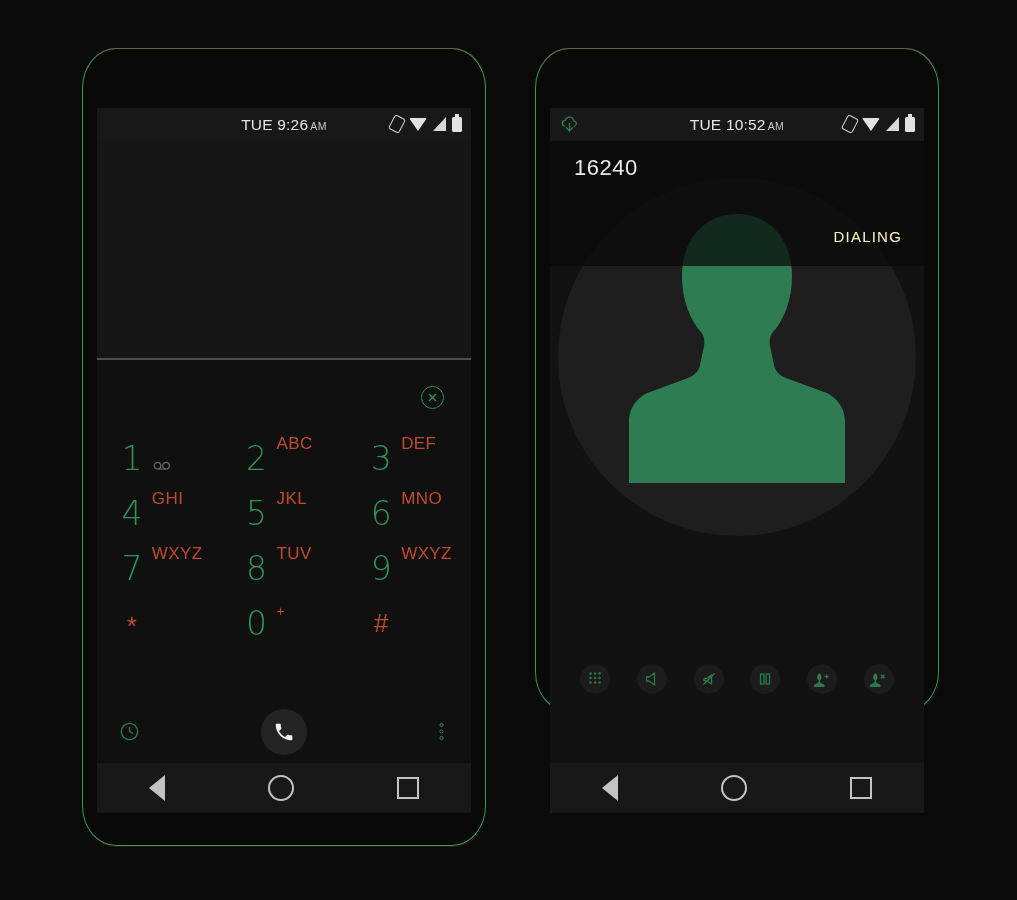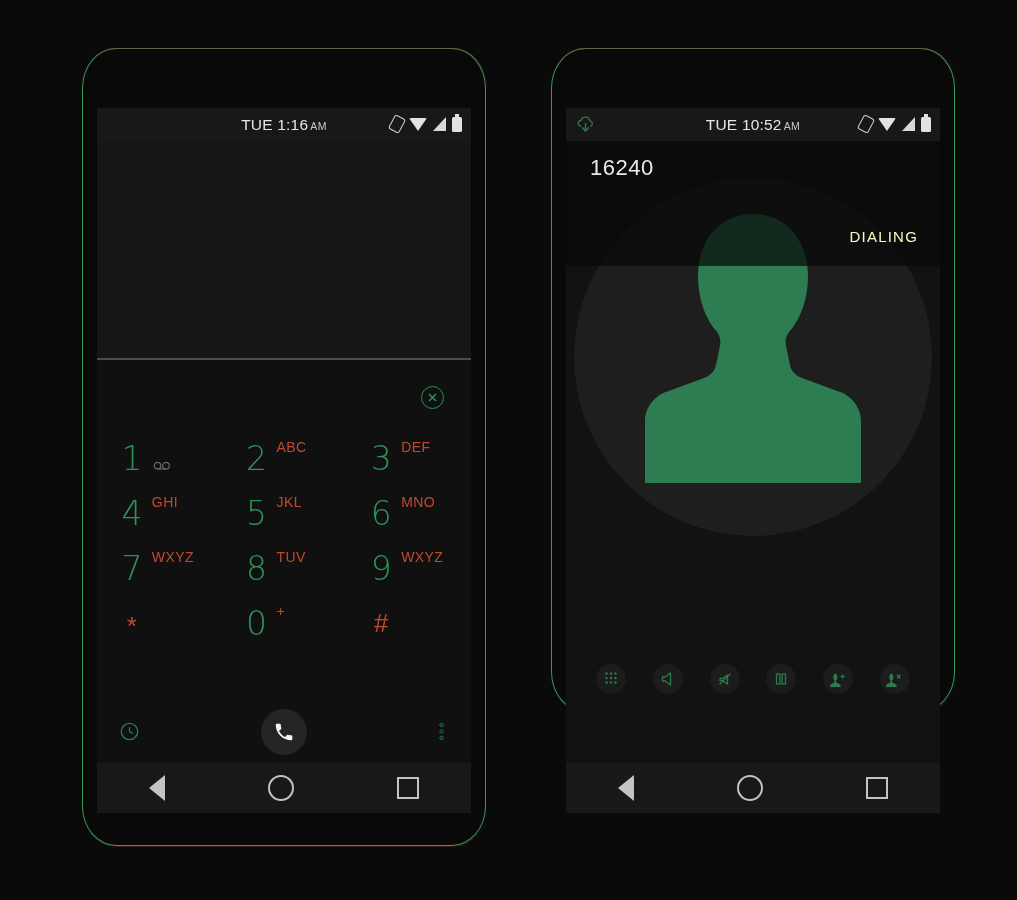--- a/index.html
+++ b/index.html
@@ -81,21 +81,21 @@
   .keypad{position:absolute;left:0;top:70px;width:100%;}
   .krow{display:flex;height:55px;}
   .key{flex:1;position:relative;}
   .kdigit{
     position:absolute;left:28%;top:50%;transform:translate(-50%,-50%);
     color:#2f9257;font-size:33px;font-weight:300;line-height:1;
     font-family:"DejaVu Sans",sans-serif;
   }
   .kletters{
     position:absolute;left:44%;top:50%;transform:translateY(-120%);
-    color:#c04a2e;font-size:14px;letter-spacing:.4px;
+    color:#c04a2e;font-size:17px;letter-spacing:.4px;
   }
   .kvm{position:absolute;left:45%;top:50%;transform:translateY(-10%);}
   .kplus{position:absolute;left:44%;top:50%;transform:translateY(-125%);
          color:#c04a2e;font-size:14px;}
   .kstar{
     position:absolute;left:28%;top:50%;transform:translate(-50%,-40%);
     color:#c04a2e;font-size:26px;line-height:1;
   }
   .khash{
     position:absolute;left:28%;top:50%;transform:translate(-50%,-50%);
@@ -165,21 +165,21 @@
   <div class="phone" style="left:82px;top:48px;width:404px;height:798px;">
     <div class="frame"></div>
     <div class="sensor" style="left:66px;top:76px;"></div>
     <div class="camera" style="left:190px;top:70px;"></div>
 
     <div class="screen" style="left:15px;top:60px;width:374px;height:705px;">
 
       <div class="statusbar">
         <div class="sb-clock">
           <span>TUE</span>
-          <span>1:16</span><span class="ampm">AM</span>
+          <span>9:26</span><span class="ampm">AM</span>
         </div>
         <div class="sb-icons">
           <div class="ic-rot"></div>
           <div class="ic-wifi"></div>
           <div class="ic-sig"></div>
           <div class="ic-bat"></div>
         </div>
       </div>
 
       <div class="dial-display">
@@ -287,21 +287,21 @@
       </div>
 
       <div class="navbar">
         <div class="nav-back"></div>
         <div class="nav-home"></div>
         <div class="nav-recent"></div>
       </div>
     </div>
   </div>
 
-  <div class="phone" style="left:535px;top:48px;width:404px;height:664px;margin-left:16px;">
+  <div class="phone" style="left:535px;top:48px;width:404px;height:664px;">
     <div class="frame"></div>
     <div class="sensor" style="left:66px;top:76px;"></div>
     <div class="camera" style="left:190px;top:70px;"></div>
 
     <div class="screen" style="left:15px;top:60px;width:374px;height:705px;">
 
       <div class="avatar-circle"></div>
       <div class="avatar-fig">
         <svg width="216" height="275" viewBox="0 0 216 275">
           <path d="M108 6c-33 0-55 26-55 62 0 24 8 44 19 56 3 4 4 9 3 14l-4 19c-1 6-6 11-12 13l-38 14c-12 4-21 16-21 29v62h216v-62c0-13-9-25-21-29l-38-14c-6-2-11-7-12-13l-4-19c-1-5 0-10 3-14 11-12 19-32 19-56 0-36-22-62-55-62z" fill="#2e7d52"></path>

